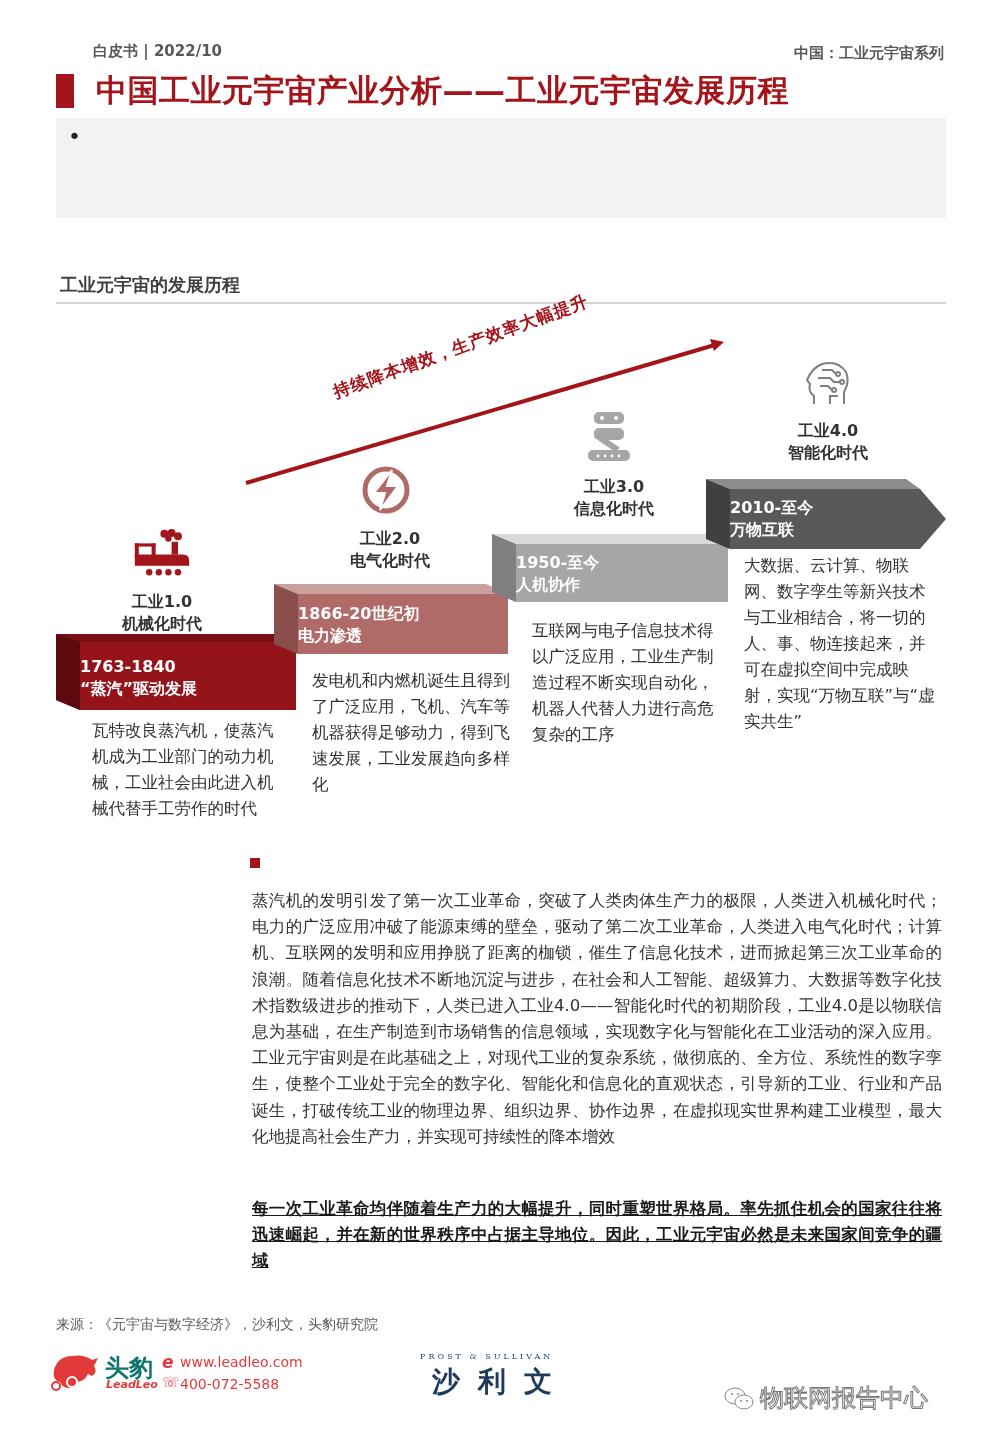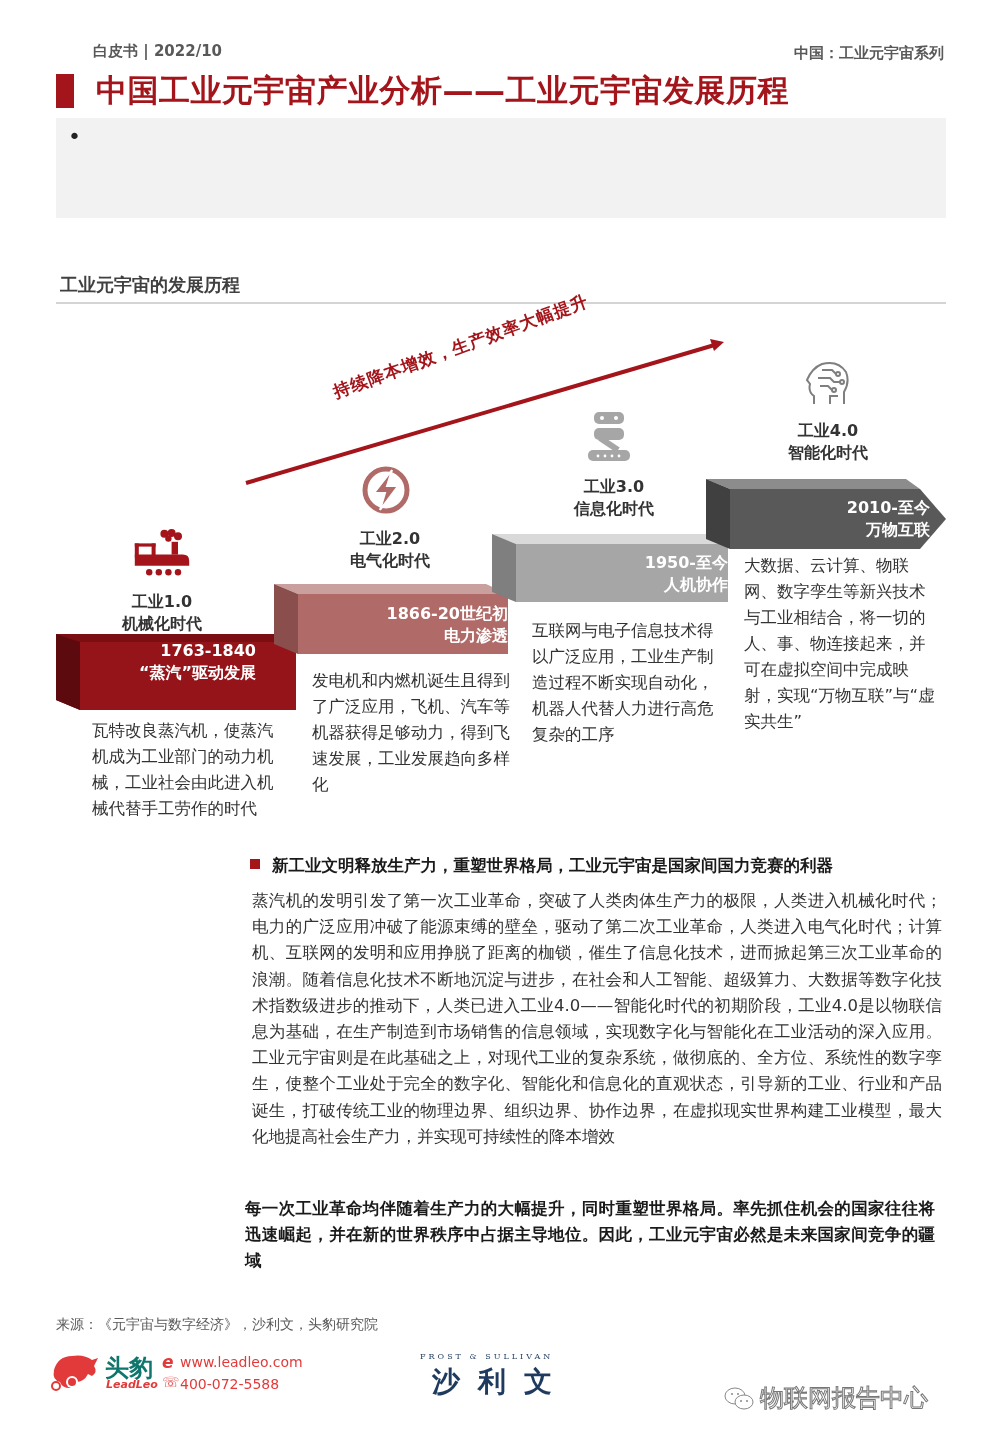--- a/index.html
+++ b/index.html
@@ -16,28 +16,28 @@
   .summary .bullet { position: absolute; left: 12px; top: 6px; font-size: 22px; color: #222; }
   .summary .txt { position: absolute; left: 54px; top: 6px; width: 820px; font-size: 23.5px; line-height: 30px; color: #1a1a1a; }
 
   .sec-title { left: 60px; top: 273px; font-size: 18px; font-weight: bold; color: #404040; }
   .sec-line { left: 56px; top: 302px; width: 890px; height: 2px; background: #d4d4d4; }
 
   .arrow-svg { left: 230px; top: 320px; }
   .arrow-text { left: 330px; top: 382px; font-size: 17px; font-weight: bold; color: #a3151b; transform: rotate(-20deg); transform-origin: left top; white-space: nowrap; letter-spacing: 1px; }
 
   .stage-label { text-align: center; font-size: 16px; font-weight: bold; color: #333; line-height: 22px; }
-  .block-text { position: absolute; text-align: right; color: #fff; font-weight: bold; font-size: 16px; line-height: 22px; }
+  .block-text { position: absolute; text-align: left; color: #fff; font-weight: bold; font-size: 16px; line-height: 22px; }
 
   .desc { font-size: 16.5px; line-height: 26px; color: #333; }
 
   .sub-head { left: 250px; top: 855px; font-size: 16.5px; font-weight: bold; color: #1a1a1a; white-space: nowrap; }
   .sub-head .sq { display: inline-block; width: 10px; height: 10px; background: #a3151b; margin-right: 12px; vertical-align: 2px; }
   .body-p { left: 252px; top: 888px; width: 690px; font-size: 16.5px; line-height: 26.2px; color: #333; text-align: justify; }
-  .body-bold { left: 245px; top: 1196px; width: 690px; font-size: 16.5px; line-height: 26.2px; color: #1a1a1a; font-weight: bold; text-align: justify; }
+  .body-bold { left: 252px; top: 1196px; width: 690px; font-size: 16.5px; line-height: 26.2px; color: #1a1a1a; font-weight: bold; text-align: justify; text-decoration: underline; }
 
   .source { left: 56px; top: 1316px; font-size: 14px; color: #595959; }
   .leadleo-text { left: 105px; top: 1352px; font-size: 24px; font-weight: bold; color: #0f766e; }
   .leadleo-sub { left: 106px; top: 1378px; font-size: 11px; font-weight: bold; font-style: italic; color: #e23a3a; }
   .url { left: 180px; top: 1354px; font-size: 14px; color: #e23a3a; }
   .phone { left: 180px; top: 1376px; font-size: 14px; color: #e23a3a; }
   .fs-top { left: 420px; top: 1352px; font-size: 8px; letter-spacing: 3px; color: #1f3a5f; font-family: "DejaVu Serif", serif; }
   .fs-main { left: 432px; top: 1363px; font-size: 28px; font-weight: bold; color: #1f3a5f; letter-spacing: 18px; }
   .wechat { left: 760px; top: 1382px; font-size: 24px; color: #ffffff; -webkit-text-stroke: 1px #777; white-space: nowrap; }
 </style>
@@ -82,21 +82,21 @@
 <div class="abs stage-label" style="left:96px;top:584px;width:132px;margin-top:7px;">
   <div>工业1.0</div>
   <div>机械化时代</div>
 </div>
 <svg class="abs" style="left:56px;top:634px;" width="240" height="76">
   <polygon points="0,0 222,0 240,8 240,76 24,76 0,66" fill="#8f1116"></polygon>
   <polygon points="0,0 222,0 240,8 24,8" fill="#7a0e12"></polygon>
   <polygon points="0,0 24,8 24,76 0,66" fill="#5c0a0d"></polygon>
   <rect x="24" y="8" width="216" height="68" fill="#95141a"></rect>
 </svg>
-<div class="abs block-text" style="left:80px;top:640px;width:176px;">
+<div class="abs block-text" style="left:80px;top:656px;width:176px;">
   <div>1763-1840</div>
   <div>“蒸汽”驱动发展</div>
 </div>
 <div class="abs desc" style="left:92px;top:718px;width:196px;">瓦特改良蒸汽机，使蒸汽机成为工业部门的动力机械，工业社会由此进入机械代替手工劳作的时代</div>
 
 <svg class="abs" style="left:360px;top:464px;" width="52" height="52" viewBox="0 0 52 52">
   <circle cx="26" cy="26" r="21" fill="none" stroke="#b06a67" stroke-width="5"></circle>
   <polygon points="32,6 14,29 25,29 20,46 38,22 27,22" fill="#b06a67" stroke="#fff" stroke-width="2"></polygon>
 </svg>
 <div class="abs stage-label" style="left:324px;top:528px;width:132px;">
@@ -164,21 +164,21 @@
   <polygon points="0,0 24,10 24,70 0,60" fill="#404040"></polygon>
   <polygon points="24,10 214,10 240,40 214,70 24,70" fill="#595959"></polygon>
 </svg>
 <div class="abs block-text" style="left:730px;top:497px;width:200px;">
   <div>2010-至今</div>
   <div>万物互联</div>
 </div>
 <div class="abs desc" style="left:744px;top:553px;width:196px;">大数据、云计算、物联网、数字孪生等新兴技术与工业相结合，将一切的人、事、物连接起来，并可在虚拟空间中完成映射，实现“万物互联”与“虚实共生”</div>
 
 <div class="abs sub-head">
-  <span class="sq"></span><span>新工业文明释放生产力，重塑世界格局，工业元宇宙是国家间国力竞赛的利器</span>
+  <span class="sq"></span>
 </div>
 <div class="abs body-p">蒸汽机的发明引发了第一次工业革命，突破了人类肉体生产力的极限，人类进入机械化时代；电力的广泛应用冲破了能源束缚的壁垒，驱动了第二次工业革命，人类进入电气化时代；计算机、互联网的发明和应用挣脱了距离的枷锁，催生了信息化技术，进而掀起第三次工业革命的浪潮。随着信息化技术不断地沉淀与进步，在社会和人工智能、超级算力、大数据等数字化技术指数级进步的推动下，人类已进入工业4.0——智能化时代的初期阶段，工业4.0是以物联信息为基础，在生产制造到市场销售的信息领域，实现数字化与智能化在工业活动的深入应用。工业元宇宙则是在此基础之上，对现代工业的复杂系统，做彻底的、全方位、系统性的数字孪生，使整个工业处于完全的数字化、智能化和信息化的直观状态，引导新的工业、行业和产品诞生，打破传统工业的物理边界、组织边界、协作边界，在虚拟现实世界构建工业模型，最大化地提高社会生产力，并实现可持续性的降本增效</div>
 <div class="abs body-bold">每一次工业革命均伴随着生产力的大幅提升，同时重塑世界格局。率先抓住机会的国家往往将迅速崛起，并在新的世界秩序中占据主导地位。因此，工业元宇宙必然是未来国家间竞争的疆域</div>
 
 <div class="abs source">来源：《元宇宙与数字经济》，沙利文，头豹研究院</div>
 <svg class="abs" style="left:48px;top:1352px;" width="52" height="40" viewBox="0 0 52 40">
   <path d="M6 18 Q10 4 24 4 Q36 2 44 8 L50 6 L46 14 Q50 20 44 24 L40 22 Q36 30 28 30 L22 36 Q14 36 12 30 Q4 28 6 18 Z" fill="#e23a3a"></path>
   <circle cx="8" cy="34" r="4" fill="none" stroke="#e23a3a" stroke-width="2"></circle>
   <circle cx="24" cy="30" r="6" fill="#fff"></circle>
     <circle cx="24" cy="30" r="4" fill="#e23a3a"></circle>

